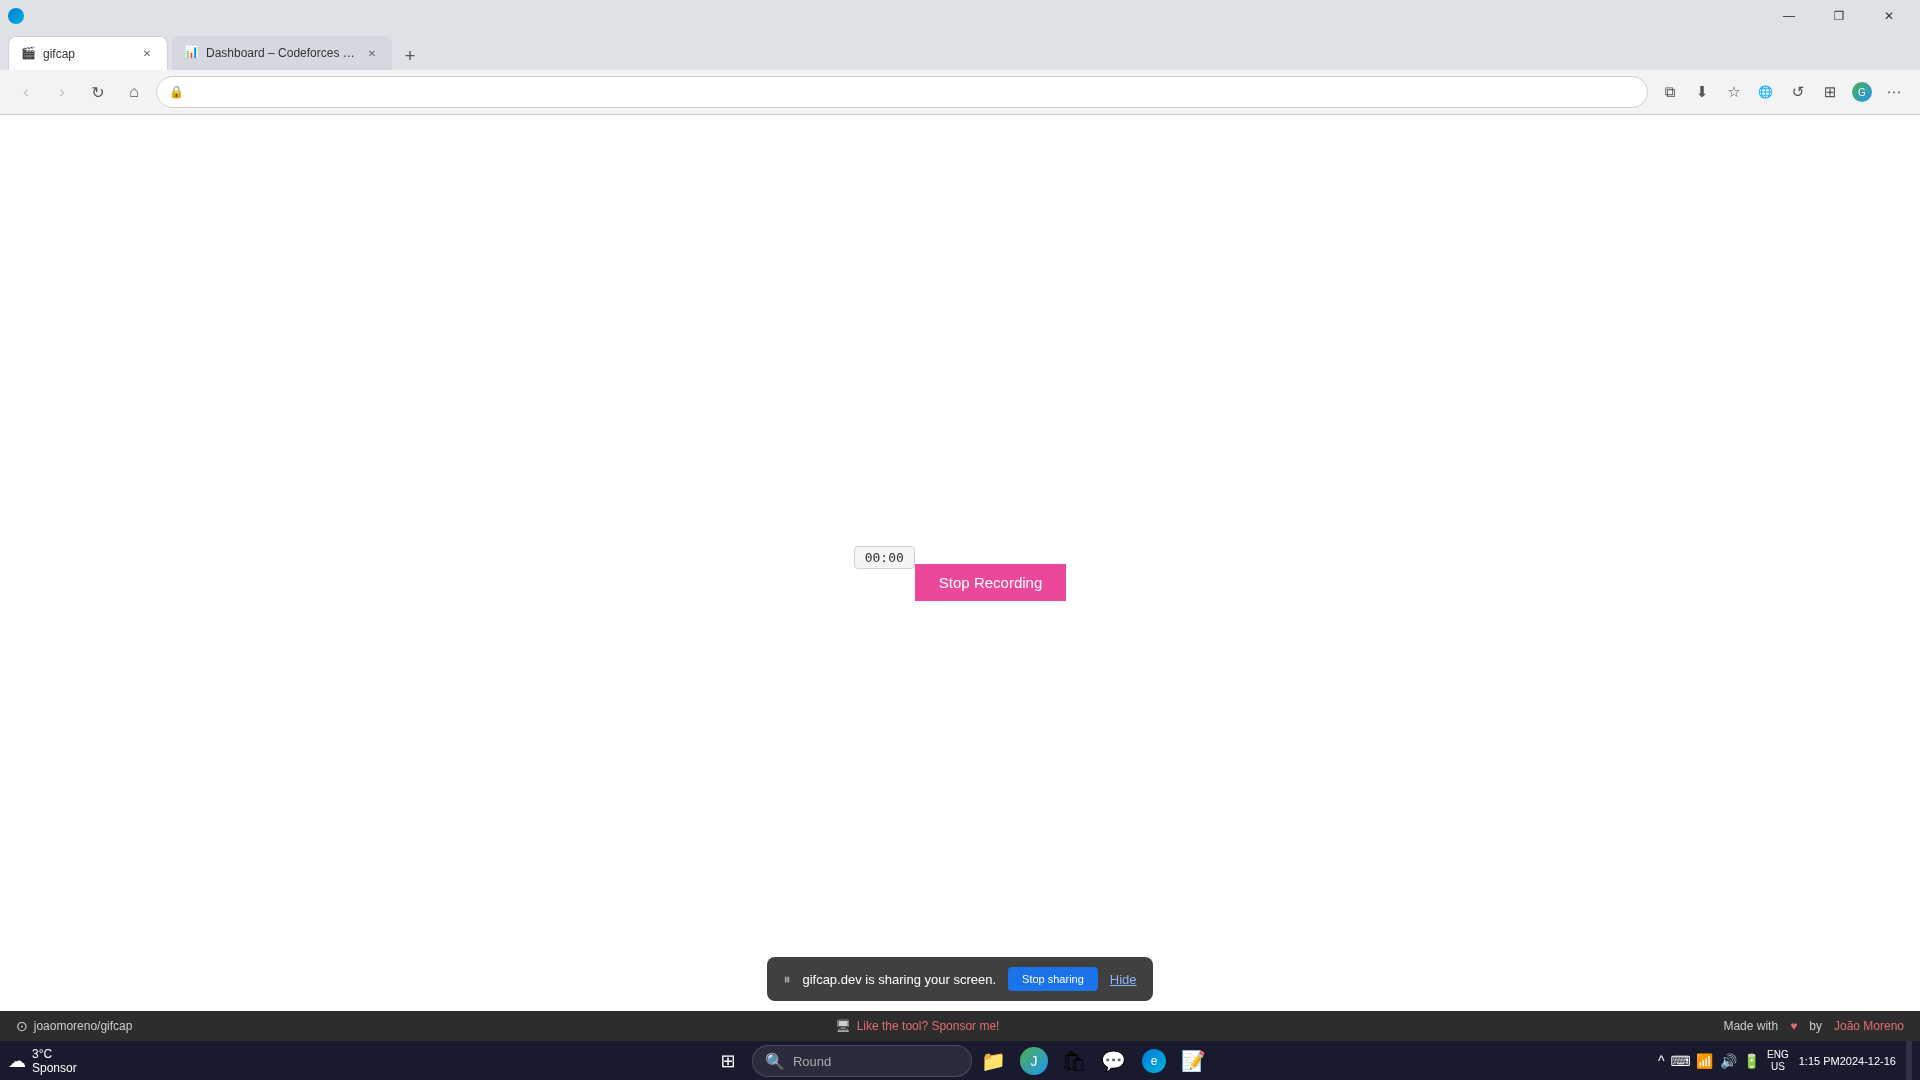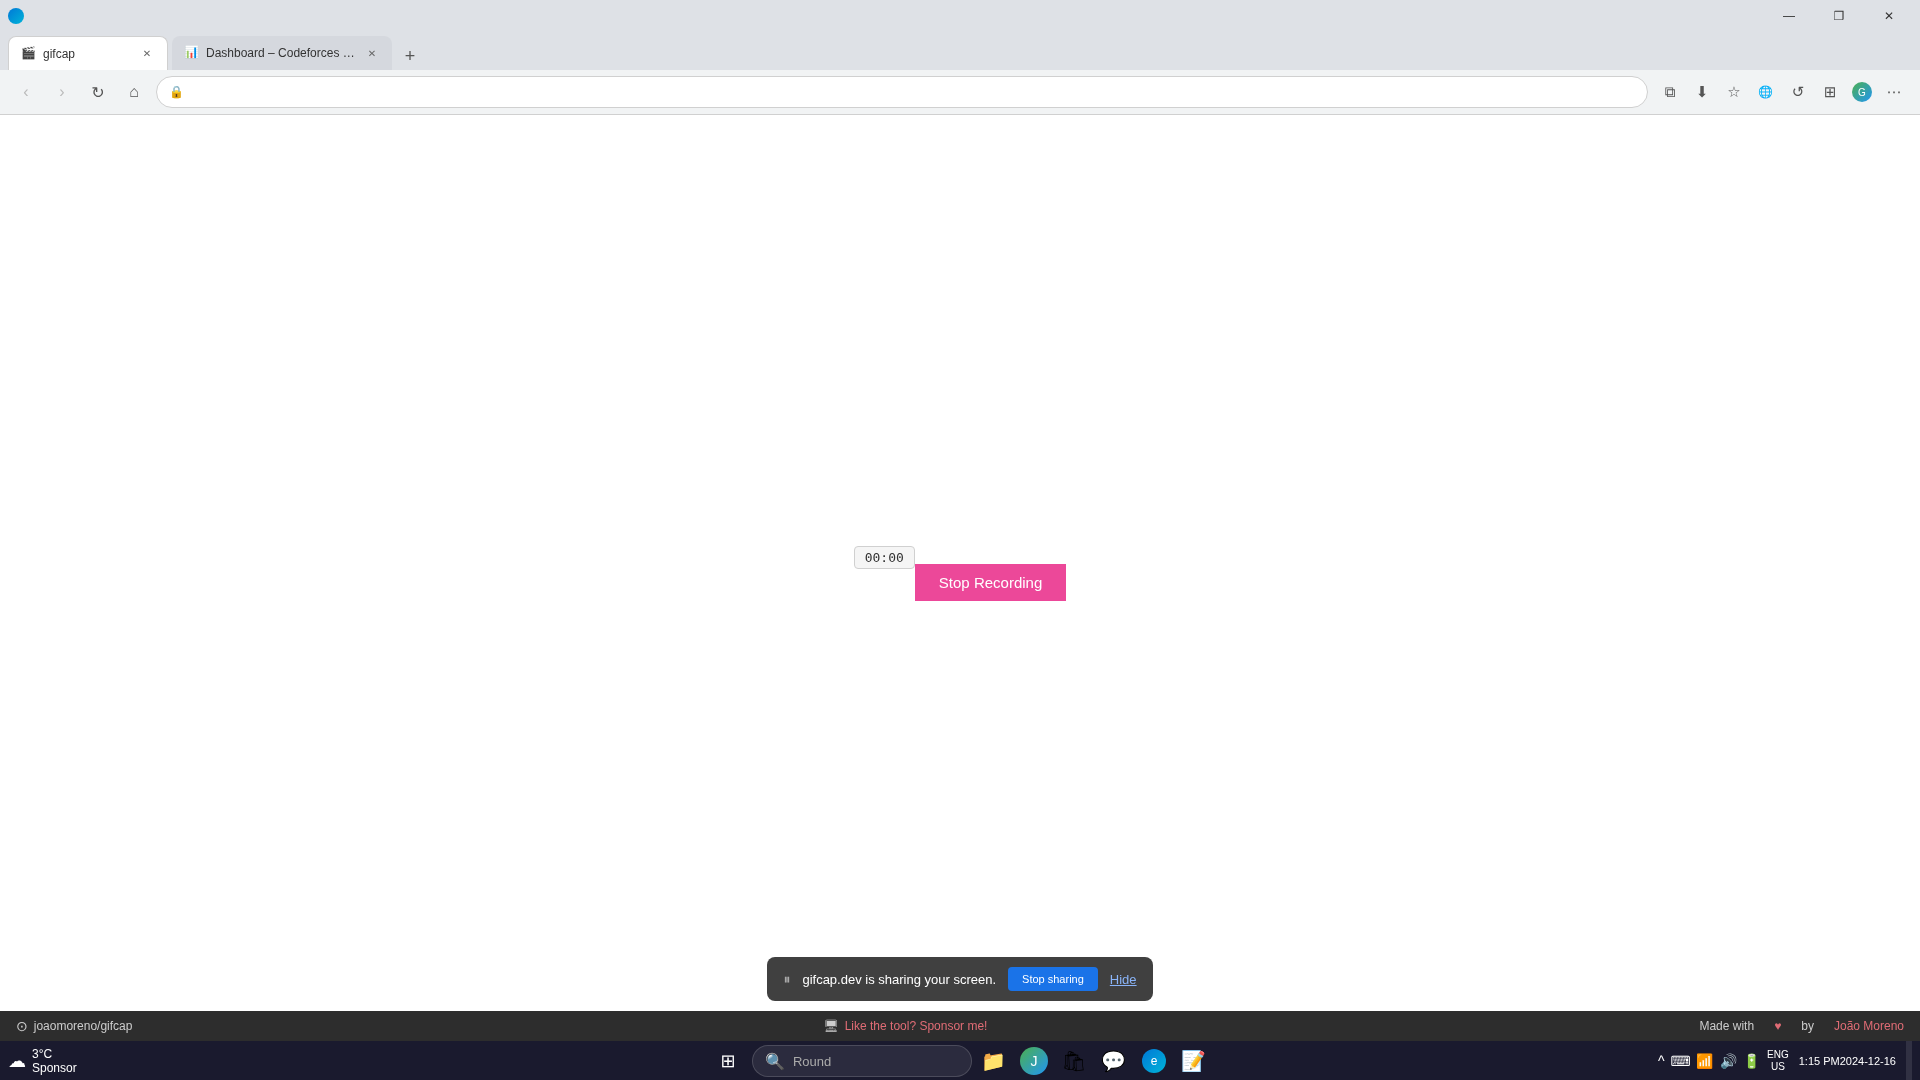--- a/index.html
+++ b/index.html
@@ -276,21 +276,21 @@
     }
 
     .sponsor-link {
       color: #e06c75;
       text-decoration: none;
     }
 
     .footer-right {
       display: flex;
       align-items: center;
-      gap: 20px;
+      gap: 12px;
       color: #ccc;
       margin-left: 21px;
     }
 
     .heart-icon { color: #e06c75; }
 
     .author-link { color: #e06c75; text-decoration: none; }
 
     
     .taskbar {

